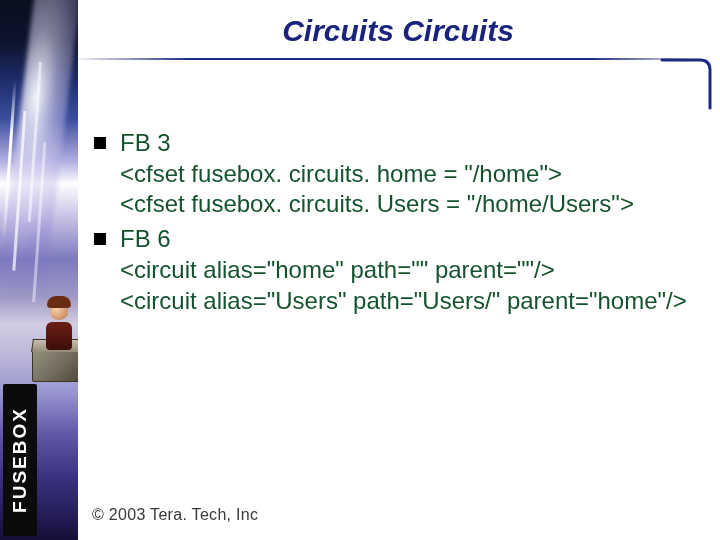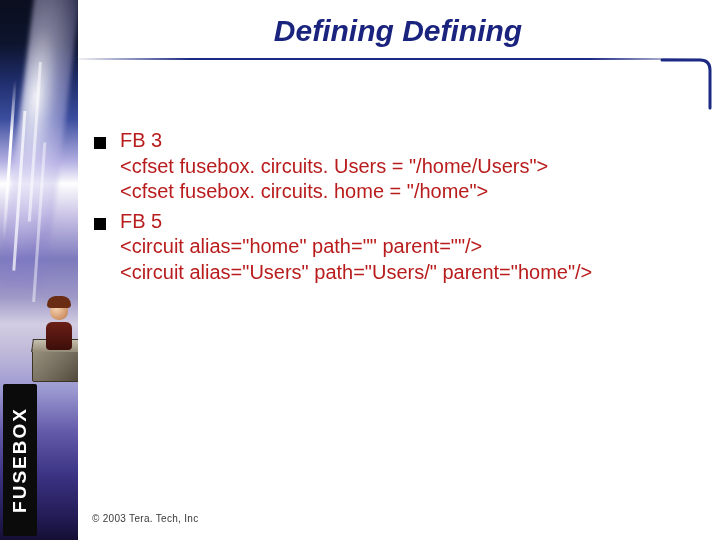--- a/index.html
+++ b/index.html
@@ -117,39 +117,39 @@
     position: absolute;
     right: 6px; top: 56px;
     width: 54px; height: 54px;
     pointer-events: none;
   }
   .corner svg { width: 54px; height: 54px; display: block; }
   .content {
     position: absolute;
     left: 92px; right: 30px;
     top: 128px; bottom: 50px;
-    color: #b91c1c;
-    font-size: 20px;
+    color: #14532d;
+    font-size: 24px;
     line-height: 1.28;
     font-family: Arial, Helvetica, sans-serif;
   }
   .content ul { list-style: none; }
   .content > ul > li { position: relative; padding-left: 28px; margin-bottom: 4px; }
   .content > ul > li::before {
     content: "";
     position: absolute;
     left: 2px; top: 9px;
     width: 12px; height: 12px;
     background: #000;
   }
   .content .codeblock { display: block; }
   .footer {
     position: absolute;
     left: 92px; bottom: 16px;
-    font-size: 10px;
+    font-size: 16px;
     color: #3a3a3a;
     letter-spacing: 0.3px;
     text-align: center;
   }
 </style>
 </head>
 <body>
 
 <div class="slide">
 
@@ -159,37 +159,37 @@
       <div class="figure">
         <div class="head"></div>
         <div class="body"></div>
       </div>
     </div>
     <div class="brandbar">
       <span>FUSEBOX</span>
     </div>
   </div>
 
-  <div class="title">Defining Defining</div>
+  <div class="title">Circuits Circuits</div>
   <div class="divider"></div>
   <div class="corner">
     <svg viewBox="0 0 54 54">
       <path d="M2 4 H40 Q50 4 50 14 V52" fill="none" stroke="#1d2a83" stroke-width="3" stroke-linecap="round"></path>
     </svg>
   </div>
 
   <div class="content">
     <ul>
       <li>
         <span>FB 3</span>
+        <span class="codeblock">&lt;cfset fusebox. circuits. home = "/home"&gt;</span>
         <span class="codeblock">&lt;cfset fusebox. circuits. Users = "/home/Users"&gt;</span>
-        <span class="codeblock">&lt;cfset fusebox. circuits. home = "/home"&gt;</span>
       </li>
       <li>
-        <span>FB 5</span>
+        <span>FB 6</span>
         <span class="codeblock">  &lt;circuit alias="home" path="" parent=""/&gt;</span>
         <span class="codeblock">  &lt;circuit alias="Users" path="Users/" parent="home"/&gt;</span>
       </li>
     </ul>
   </div>
 
   <div class="footer">© 2003 Tera. Tech, Inc</div>
 
 </div>
 

